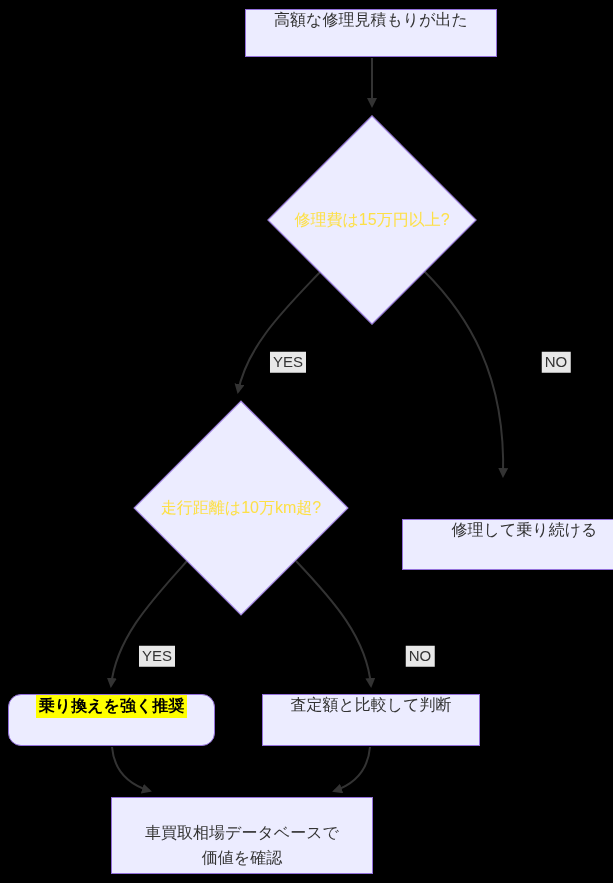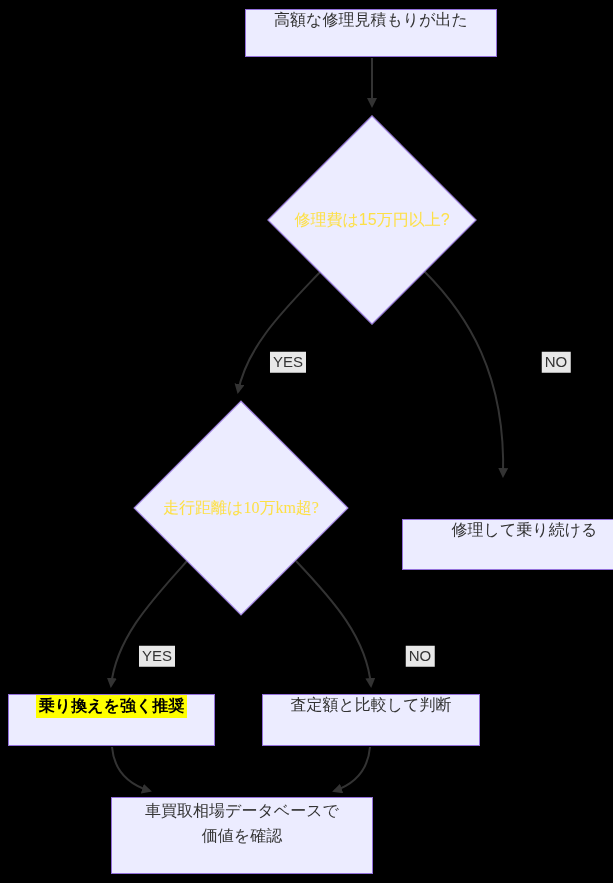--- a/index.html
+++ b/index.html
@@ -17,21 +17,21 @@
     position:absolute;
     background:#ECECFF;
     border:1px solid #9370DB;
     color:#333333;
     font-size:16px;
     display:flex;align-items:flex-start;justify-content:center;
     text-align:center;
     box-sizing:border-box;
     z-index:2;
   }
-  .node .lines{line-height:25px;}
+  .node .lines{line-height:25px;margin-top:22px;}
 
   .diamond-wrap{position:absolute;z-index:2;}
   .diamond-shape{
     position:absolute;left:50%;top:50%;
     background:#ECECFF;
     border:1px solid #9370DB;
     transform:translate(-50%,-50%) rotate(45deg);
     box-sizing:border-box;
   }
   .diamond-label{
@@ -82,30 +82,30 @@
 
   <div class="node" style="left:245px;top:9px;width:252px;height:48px;">
     <span>高額な修理見積もりが出た</span>
   </div>
 
   <div class="diamond-wrap" style="left:267px;top:115px;width:210px;height:210px;">
     <div class="diamond-shape" style="width:148px;height:148px;"></div>
     <div class="diamond-label">修理費は15万円以上?</div>
   </div>
 
-  <div class="diamond-wrap" style="left:133px;top:400px;width:216px;height:216px;font-family:Liberation Serif, serif;">
+  <div class="diamond-wrap" style="left:133px;top:400px;width:216px;height:216px;">
     <div class="diamond-shape" style="width:152px;height:152px;"></div>
     <div class="diamond-label">走行距離は10万km超?</div>
   </div>
 
   <div class="node" style="left:402px;top:484px;width:245px;height:51px;margin-top:35px;">
     <span>修理して乗り続ける</span>
   </div>
 
-  <div class="node" style="left:8px;top:694px;width:207px;height:52px;">
+  <div class="node" style="left:8px;top:694px;width:207px;height:52px;border-radius:13px;">
     <span class="hl">乗り換えを強く推奨</span>
   </div>
 
   <div class="node" style="left:262px;top:694px;width:218px;height:52px;">
     <span>査定額と比較して判断</span>
   </div>
 
   <div class="node" style="left:111px;top:797px;width:262px;height:77px;">
     <span class="lines">
       <span>車買取相場データベースで</span><br>

